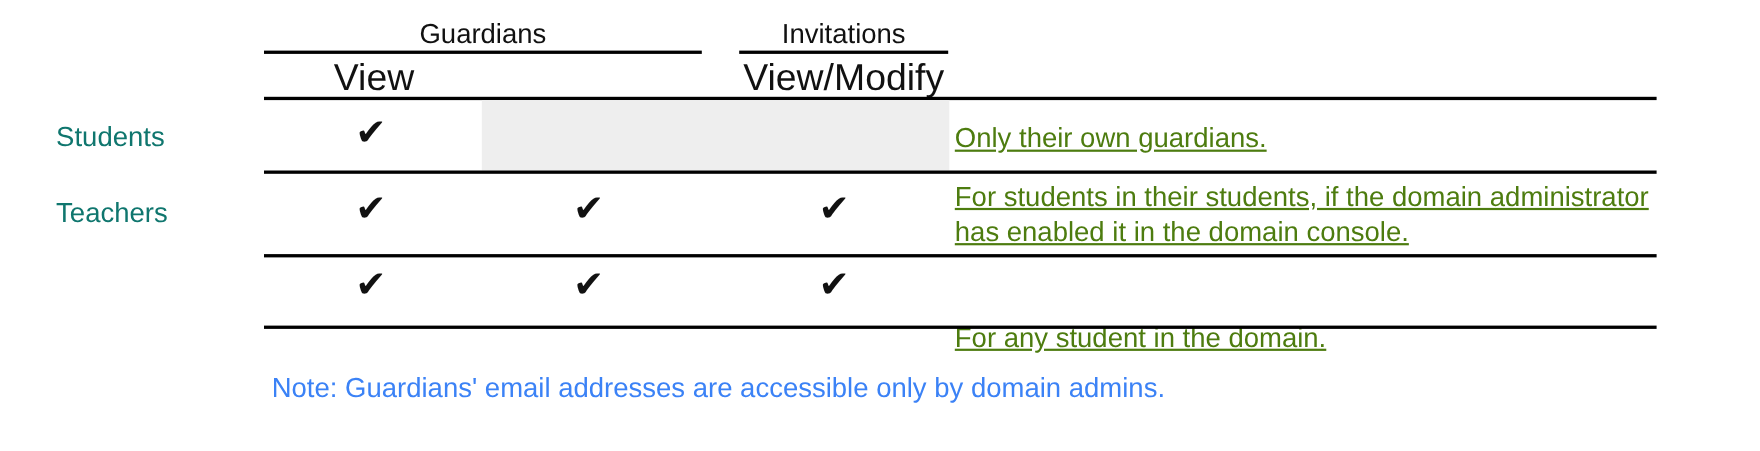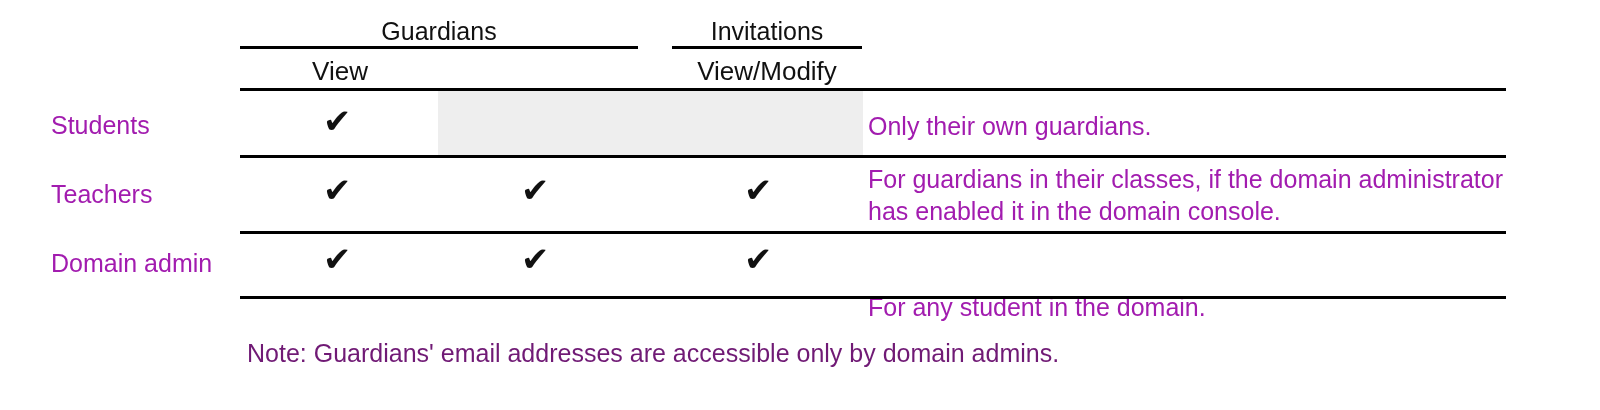--- a/index.html
+++ b/index.html
@@ -31,22 +31,23 @@
     height: 3px;
   }
   .shade {
     position: absolute;
     background: #eeeeee;
   }
   .cell-text {
     position: absolute;
     font-size: 25px;
     line-height: 32px;
-    color: #a21caf;
+    color: #4d7c0f;
     white-space: pre-line;
+    text-decoration: underline;
   }
   .check {
     position: absolute;
     font-size: 34px;
     line-height: 34px;
     color: #111111;
     font-family: "DejaVu Sans", sans-serif;
     font-weight: 700;
   }
 
@@ -60,21 +61,21 @@
   }
   #group-guardians { left: 240px; top: 16px; width: 398px; }
   #group-invitations { left: 672px; top: 16px; width: 190px; }
 
   #rule-group-guardians { left: 240px; top: 46px; width: 398px; }
   #rule-group-invitations { left: 672px; top: 46px; width: 190px; }
 
   
   .sub-head {
     position: absolute;
-    font-size: 26px;
+    font-size: 34px;
     line-height: 30px;
     text-align: center;
     color: #111111;
     top: 56px;
   }
   #sub-view { left: 240px; width: 200px; }
   #sub-modify { left: 440px; width: 198px; }
   #sub-viewmodify { left: 672px; width: 190px; text-align: center; }
 
   
@@ -85,21 +86,21 @@
 
   
   #shade-students-na { left: 438px; top: 91px; width: 425px; height: 64px; }
 
   
   .row-label {
     position: absolute;
     left: 51px;
     font-size: 25px;
     line-height: 30px;
-    color: #a21caf;
+    color: #0f766e;
     white-space: nowrap;
   }
   #row-label-students { top: 110px; }
   #row-label-teachers { top: 179px; }
   #row-label-domain-admin { top: 248px; }
 
   
   #desc-students { left: 868px; top: 110px; width: 640px; }
   #desc-teachers { left: 868px; top: 163px; width: 640px; }
   #desc-domain-admin { left: 868px; top: 248px; width: 640px; margin-top: 43px; }
@@ -112,21 +113,21 @@
   .chk-row-2 { top: 173px; }
   .chk-row-3 { top: 242px; }
 
   
   #footnote {
     position: absolute;
     left: 247px;
     top: 338px;
     font-size: 25px;
     line-height: 30px;
-    color: #701a75;
+    color: #3b82f6;
     white-space: nowrap;
   }
 </style>
 </head>
 <body>
 
 <div class="table-wrap">
 
   <div class="group-head" id="group-invitations">Invitations</div>
   <div class="group-head" id="group-guardians">Guardians</div>
@@ -144,26 +145,25 @@
   <div class="row-label" id="row-label-students">Students</div>
   <div class="check chk-col-view chk-row-1">✔</div>
   <div class="cell-text" id="desc-students">Only their own guardians.</div>
 
   <div class="rule" id="rule-r1-r2"></div>
 
   <div class="row-label" id="row-label-teachers">Teachers</div>
   <div class="check chk-col-view chk-row-2">✔</div>
   <div class="check chk-col-mod chk-row-2">✔</div>
   <div class="check chk-col-inv chk-row-2">✔</div>
-  <div class="cell-text" id="desc-teachers">For guardians in their classes, if the domain administrator
+  <div class="cell-text" id="desc-teachers">For students in their students, if the domain administrator
 has enabled it in the domain console.</div>
 
   <div class="rule" id="rule-r2-r3"></div>
 
-  <div class="row-label" id="row-label-domain-admin">Domain admin</div>
   <div class="check chk-col-view chk-row-3">✔</div>
   <div class="check chk-col-mod chk-row-3">✔</div>
   <div class="check chk-col-inv chk-row-3">✔</div>
   <div class="cell-text" id="desc-domain-admin">For any student in the domain.</div>
 
   <div class="rule" id="rule-bottom"></div>
 
   <div id="footnote">Note: Guardians' email addresses are accessible only by domain admins.</div>
 
 </div>

